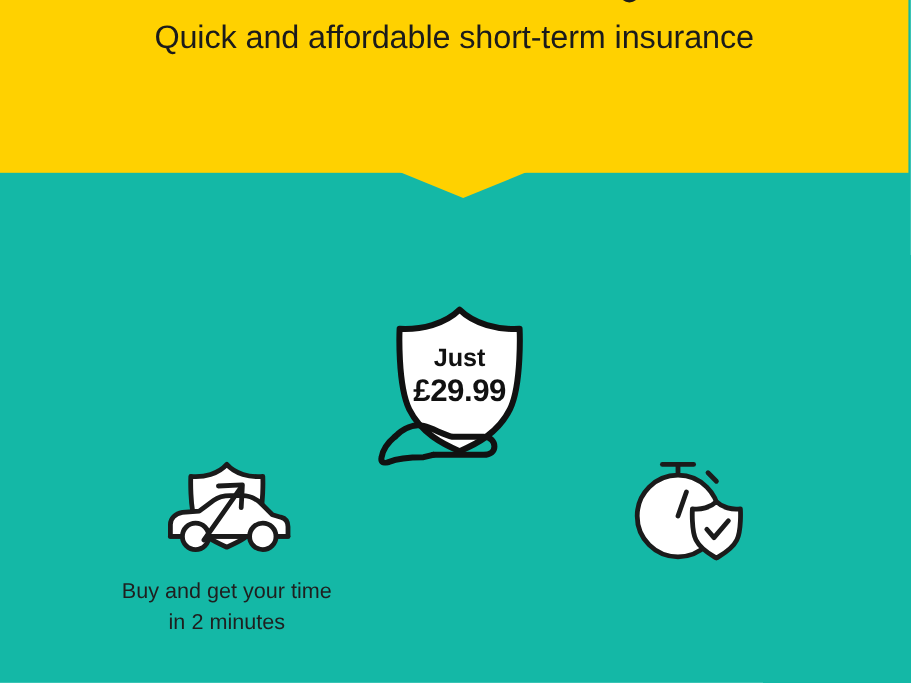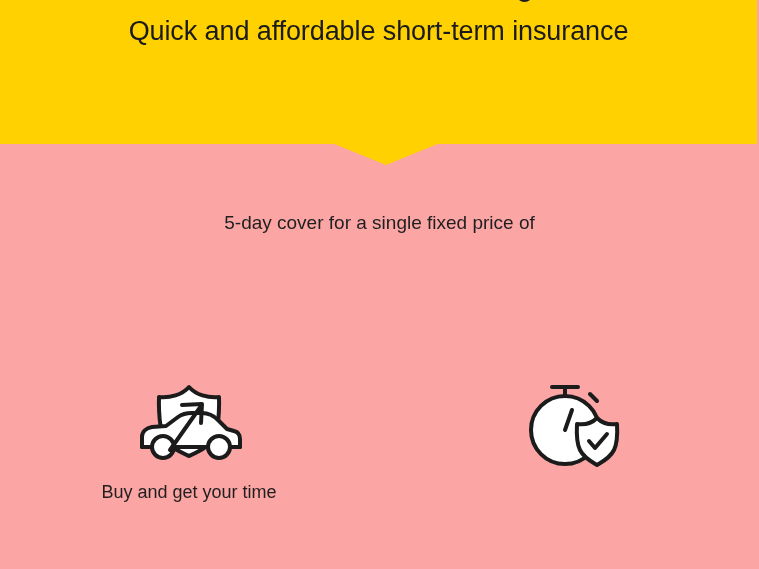--- a/index.html
+++ b/index.html
@@ -12,21 +12,21 @@
     background: #ffffff;
     font-family: "Liberation Sans", sans-serif;
     overflow: hidden;
     position: relative;
   }
 
   #page {
     position: relative;
     width: 759px;
     height: 569px;
-    background: #fca5a5;
+    background: #14b8a6;
     overflow: hidden;
   }
 
   
   .hero {
     position: absolute;
     left: 0;
     top: 0;
     width: 757px;
     height: 144px;
@@ -150,22 +150,49 @@
 <body>
 
 <div id="page">
 
   <div class="hero">
     <div class="hero-cutoff-descender"></div>
     <div class="hero-title">Quick and affordable short-term insurance</div>
   </div>
   <div class="hero-notch"></div>
 
-  <div class="price-lead">5-day cover for a single fixed price of</div>
-
+
+  <div class="shield-block">
+    <svg width="160" height="140" viewBox="0 0 160 140">
+
+      <path d="M80 10
+               C 68 22, 48 27, 30 26
+               C 30 26, 28 72, 38 93
+               C 48 113, 66 122, 80 128
+               C 94 122, 112 113, 122 93
+               C 132 72, 130 26, 130 26
+               C 112 27, 92 22, 80 10 Z" fill="#ffffff" stroke="#111111" stroke-width="5" stroke-linejoin="round"></path>
+
+      <path d="M26 116
+               C 33 109, 42 105, 50 107
+               C 58 109, 66 114, 74 116
+               L 100 116
+               C 106 116, 109 120, 109 124
+               C 109 128, 106 131, 100 131
+               L 58 131" fill="none" stroke="#111111" stroke-width="5" stroke-linecap="round" stroke-linejoin="round"></path>
+
+      <path d="M26 116
+               C 20 121, 16 127, 15 133
+               C 14 137, 17 139, 21 137
+               C 28 134, 38 133, 50 133
+               L 58 131" fill="none" stroke="#111111" stroke-width="5" stroke-linecap="round" stroke-linejoin="round"></path>
+    </svg>
+    <div class="shield-just">Just</div>
+    <div class="shield-price">£29.99</div>
+  </div>
 
   <div class="feature feature-left">
     <div class="feature-icon">
       <svg width="130" height="90" viewBox="0 0 130 90">
 
         <path d="M65 8
                  C 58 16, 46 19, 35 18
                  C 35 18, 34 44, 39 56
                  C 44 68, 56 73, 65 77
                  C 74 73, 86 68, 91 56
@@ -188,20 +215,21 @@
 
         <circle cx="39" cy="68" r="11" fill="#ffffff" stroke="#1b1b1b" stroke-width="4"></circle>
         <circle cx="95" cy="68" r="11" fill="#ffffff" stroke="#1b1b1b" stroke-width="4"></circle>
 
         <line x1="46" y1="71" x2="77" y2="27" stroke="#1b1b1b" stroke-width="4" stroke-linecap="round"></line>
         <polyline points="58,26 78,25 77,44" fill="none" stroke="#1b1b1b" stroke-width="4" stroke-linecap="round" stroke-linejoin="round"></polyline>
       </svg>
     </div>
     <div class="feature-caption">
       <span class="ln">Buy and get your time</span>
+      <span class="ln">in 2 minutes</span>
     </div>
   </div>
 
   <div class="feature feature-right">
     <div class="feature-icon">
       <svg width="110" height="92" viewBox="0 0 110 92">
 
         <line x1="38" y1="9" x2="64" y2="9" stroke="#1b1b1b" stroke-width="4" stroke-linecap="round"></line>
         <line x1="51" y1="9" x2="51" y2="18" stroke="#1b1b1b" stroke-width="4" stroke-linecap="round"></line>
 

